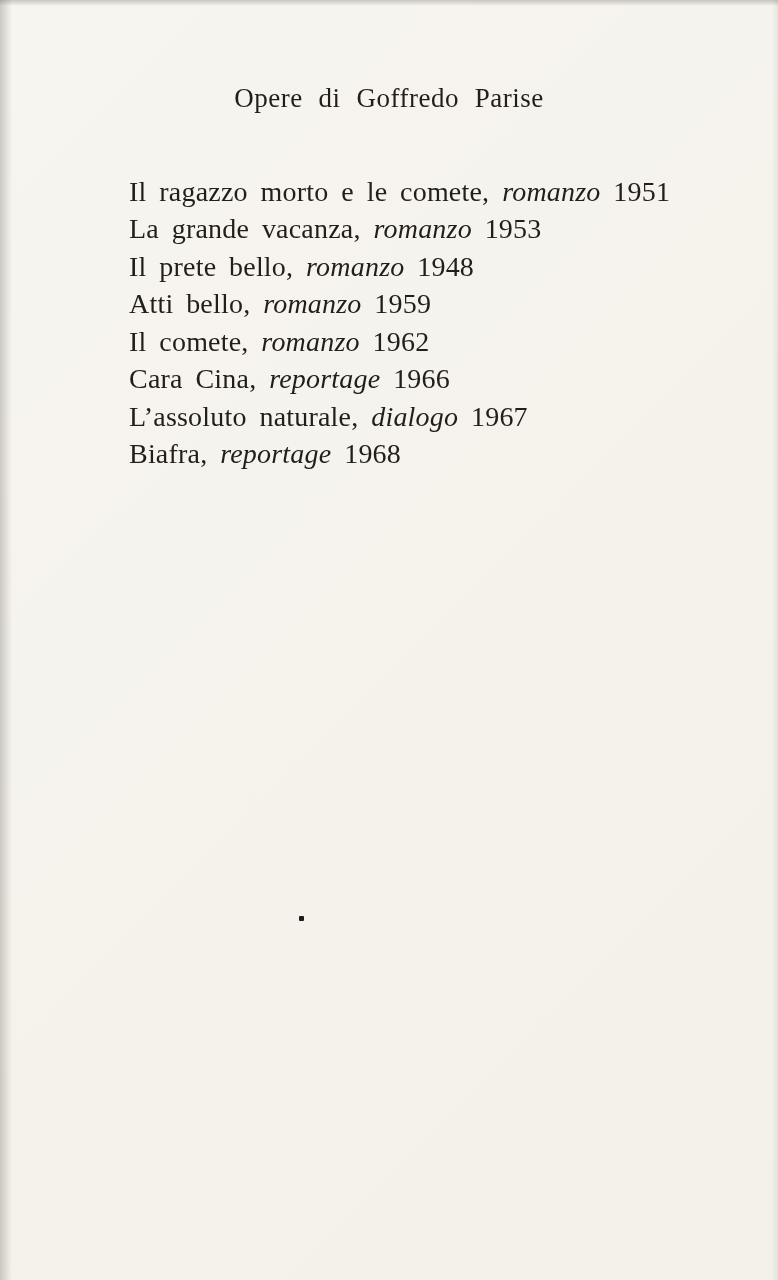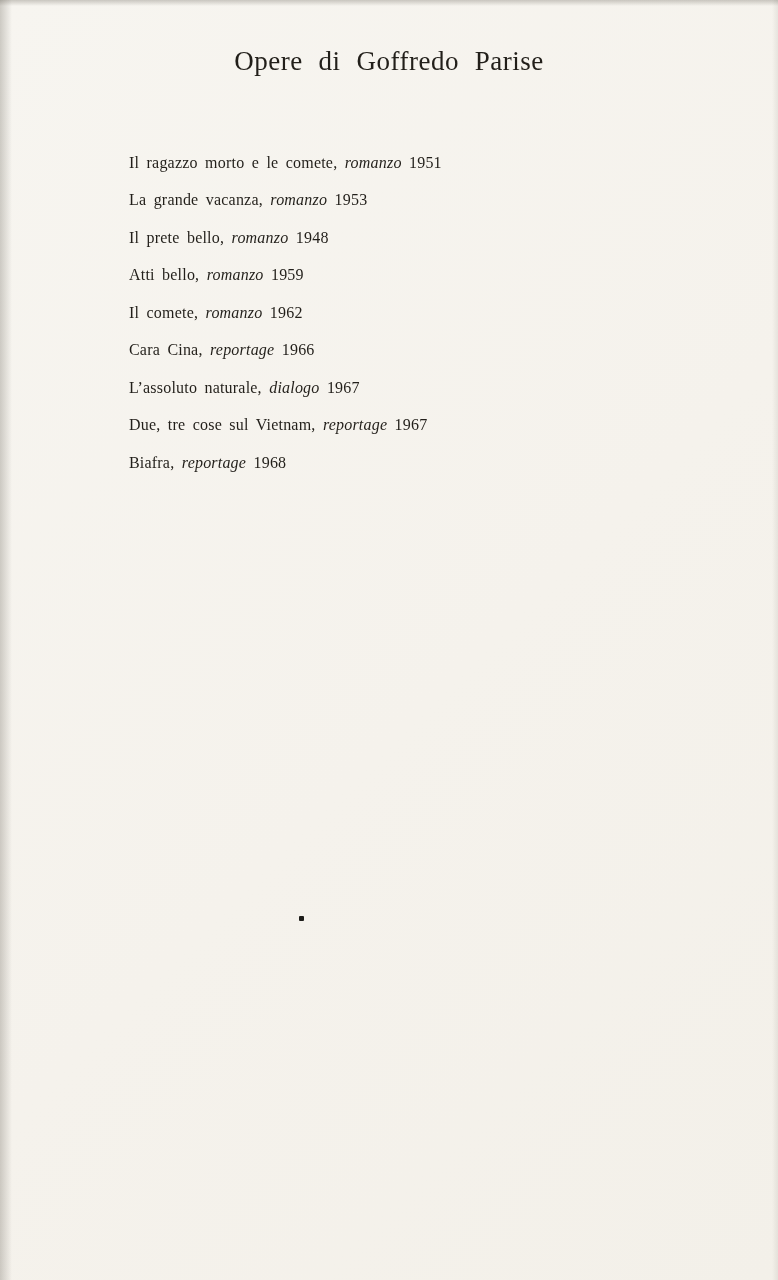--- a/index.html
+++ b/index.html
@@ -22,34 +22,34 @@
     position: absolute; left: 0; right: 0; top: 0; height: 6px;
     background: linear-gradient(to bottom, rgba(95,90,80,0.30), rgba(95,90,80,0.0));
     pointer-events: none;
   }
   .edge-right {
     position: absolute; right: 0; top: 0; bottom: 0; width: 6px;
     background: linear-gradient(to left, rgba(95,90,80,0.10), rgba(95,90,80,0.0));
     pointer-events: none;
   }
   .page-title {
-    margin: 8px;
-    padding-top: 39px;
+    margin: 0;
+    padding-top: 84px;
     text-align: center;
     font-size: 27px;
     line-height: 1.1;
     font-weight: normal;
     letter-spacing: 0.5px;
     word-spacing: 0.32em;
   }
   .works-list {
     list-style: none;
     margin: 0;
     padding: 59px 30px 0 129px;
-    font-size: 16px;
+    font-size: 28px;
     line-height: 37.5px;
     word-spacing: 0.20em;
     letter-spacing: 0.2px;
   }
   .work-genre { font-style: italic; }
   .ink-speck {
     position: absolute;
     left: 299px; top: 916px;
     width: 5px; height: 5px;
     background: #1d1c19;
@@ -67,18 +67,17 @@
   <h1 class="page-title">Opere di Goffredo Parise</h1>
 
   <ul class="works-list">
     <li><span>Il ragazzo morto e le comete,</span> <span class="work-genre">romanzo</span> <span>1951</span></li>
     <li><span>La grande vacanza,</span> <span class="work-genre">romanzo</span> <span>1953</span></li>
     <li><span>Il prete bello,</span> <span class="work-genre">romanzo</span> <span>1948</span></li>
     <li><span>Atti bello,</span> <span class="work-genre">romanzo</span> <span>1959</span></li>
     <li><span>Il comete,</span> <span class="work-genre">romanzo</span> <span>1962</span></li>
     <li><span>Cara Cina,</span> <span class="work-genre">reportage</span> <span>1966</span></li>
     <li><span>L’assoluto naturale,</span> <span class="work-genre">dialogo</span> <span>1967</span></li>
-    <li><span>Due, tre cose sul Vietnam,</span> <span class="work-genre">reportage</span> <span>1967</span></li>
     <li><span>Biafra,</span> <span class="work-genre">reportage</span> <span>1968</span></li>
   </ul>
 
   <div class="ink-speck"></div>
 </div>
 
 </body></html>

